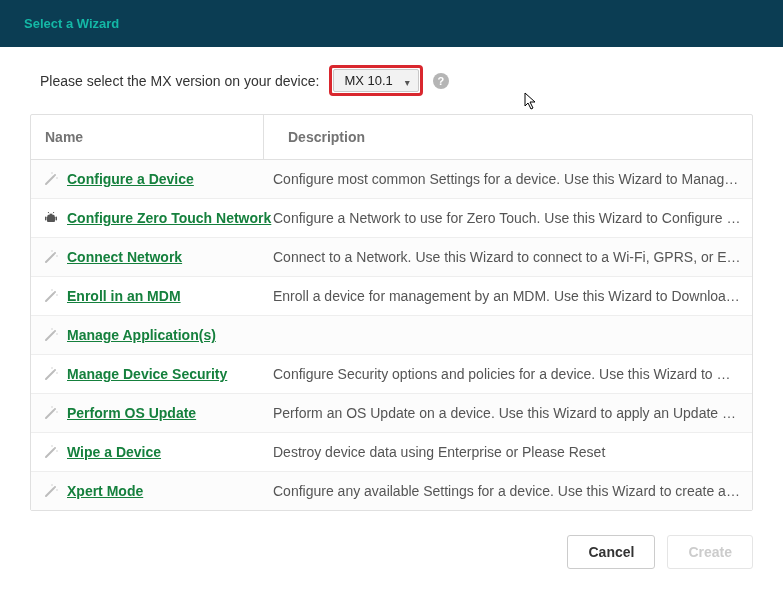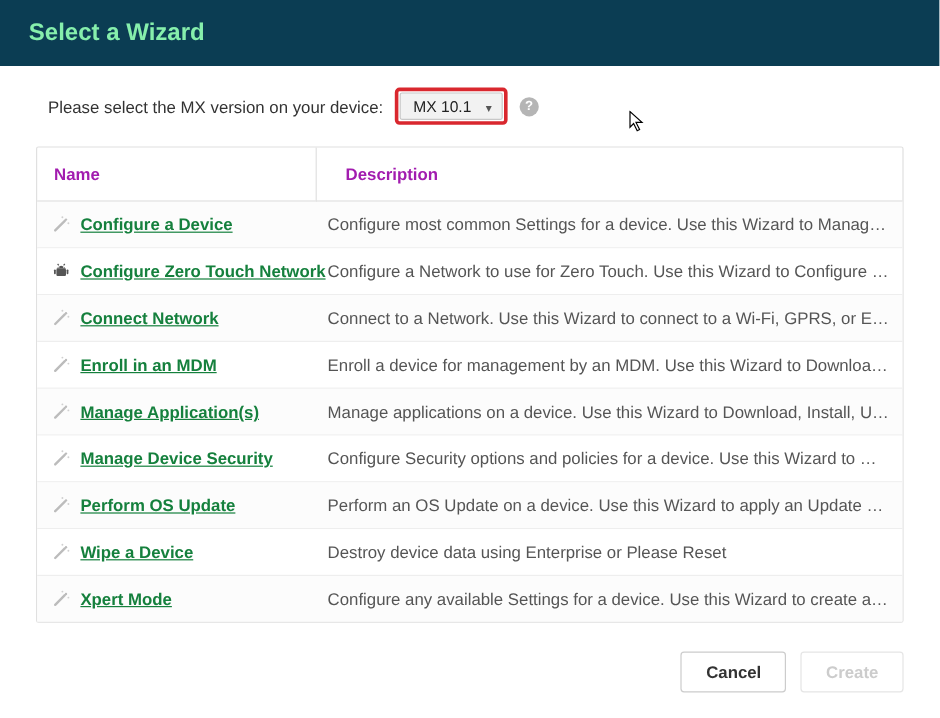--- a/index.html
+++ b/index.html
@@ -7,24 +7,24 @@
     font-family: "Segoe UI", Arial, sans-serif;
     background: #ffffff;
     width: 783px;
     height: 598px;
     overflow: hidden;
     font-size: 14px;
     color: #333;
   }
   .header {
     background: #0b3d53;
-    color: #86efac;
+    color: #14b8a6;
     padding: 16px 24px;
     font-weight: 700;
-    font-size: 20px;
+    font-size: 13px;
   }
   .content {
     padding: 18px 30px 8px 30px;
   }
   .prompt-row {
     display: flex;
     align-items: center;
     gap: 10px;
     margin-bottom: 18px;
     padding-left: 10px;
@@ -67,21 +67,21 @@
     cursor: pointer;
   }
   .table {
     border: 1px solid #e0e0e0;
     width: 100%;
     border-radius: 2px;
   }
   .thead {
     display: flex;
     font-weight: 700;
-    color: #a21caf;
+    color: #737373;
   }
   .thead .col-name {
     width: 232px;
     padding: 14px 12px 14px 14px;
     border-bottom: 1px solid #e0e0e0;
   }
   .thead .col-desc {
     flex: 1;
     padding: 14px 24px;
     border-left: 1px solid #e0e0e0;
@@ -243,21 +243,20 @@
             <span class="row-icon">
               <svg width="16" height="16" viewBox="0 0 16 16">
                 <line x1="3" y1="13" x2="11" y2="5" stroke="#bcbcbc" stroke-width="2" stroke-linecap="round"></line>
                 <circle cx="12" cy="4" r="1" fill="#bcbcbc"></circle>
                 <circle cx="14" cy="7" r="0.8" fill="#d0d0d0"></circle>
                 <circle cx="9" cy="2" r="0.8" fill="#d0d0d0"></circle>
               </svg>
             </span>
             <span class="wizard-link">Manage Application(s)</span>
           </div>
-          <div class="cell-desc">Manage applications on a device.  Use this Wizard to Download, Install, Uni…</div>
         </div>
         <div class="row">
           <div class="cell-name">
             <span class="row-icon">
               <svg width="16" height="16" viewBox="0 0 16 16">
                 <line x1="3" y1="13" x2="11" y2="5" stroke="#bcbcbc" stroke-width="2" stroke-linecap="round"></line>
                 <circle cx="12" cy="4" r="1" fill="#bcbcbc"></circle>
                 <circle cx="14" cy="7" r="0.8" fill="#d0d0d0"></circle>
                 <circle cx="9" cy="2" r="0.8" fill="#d0d0d0"></circle>
               </svg>

